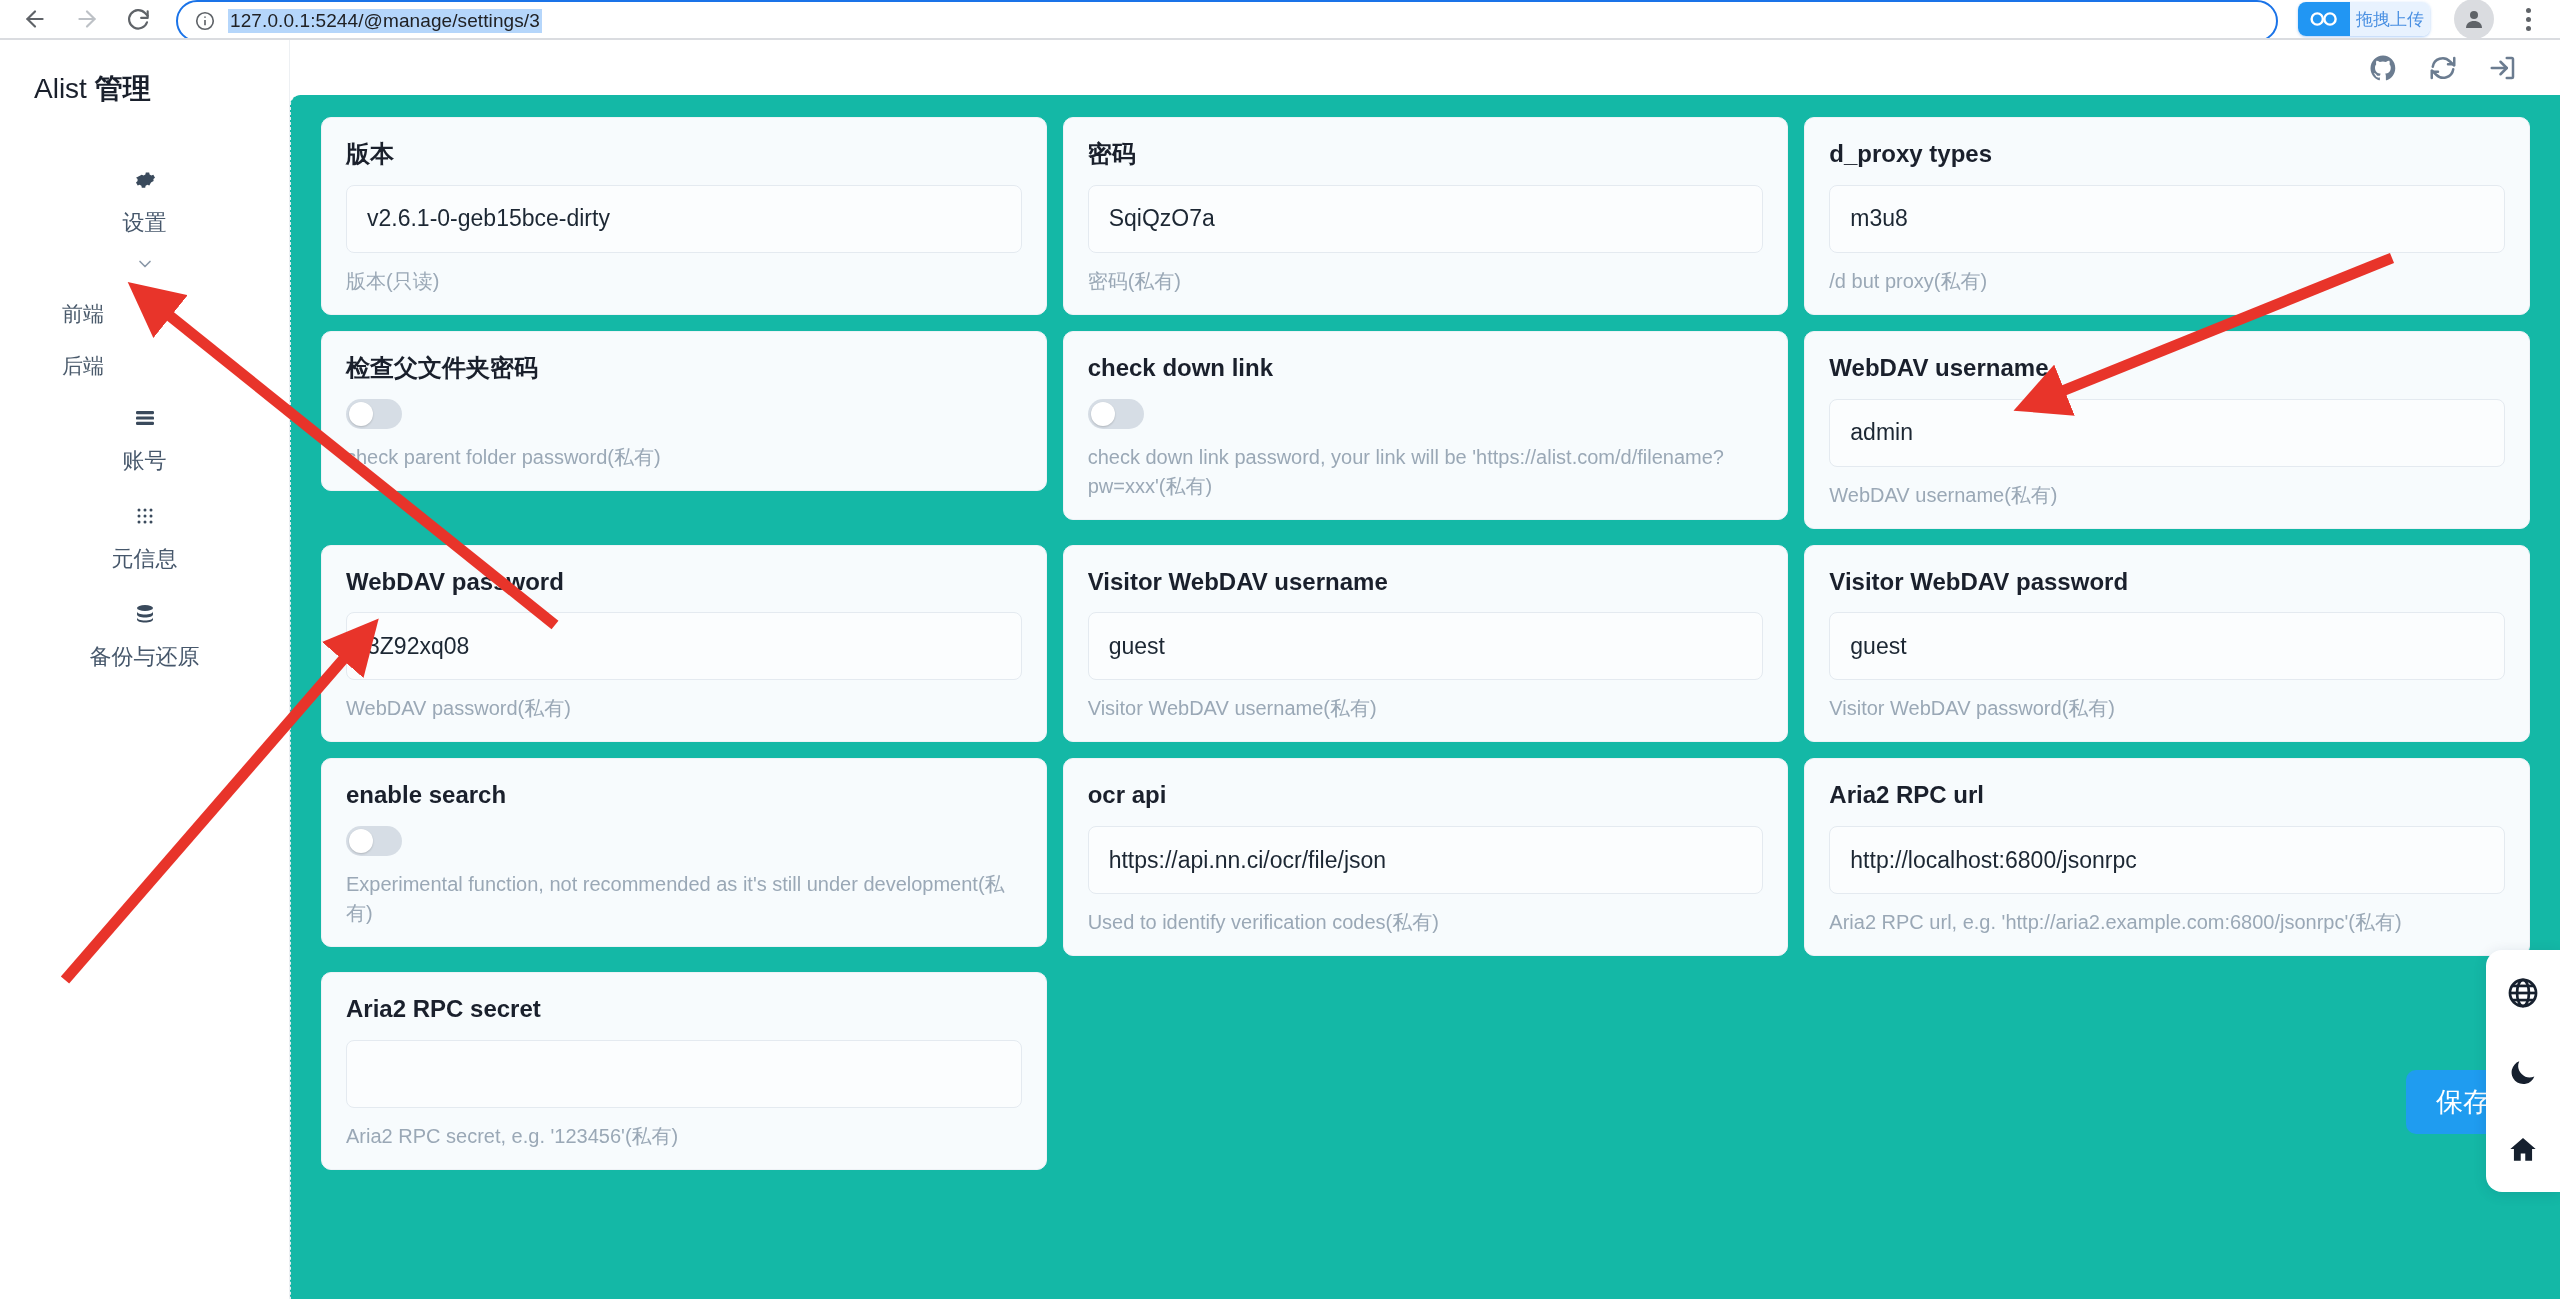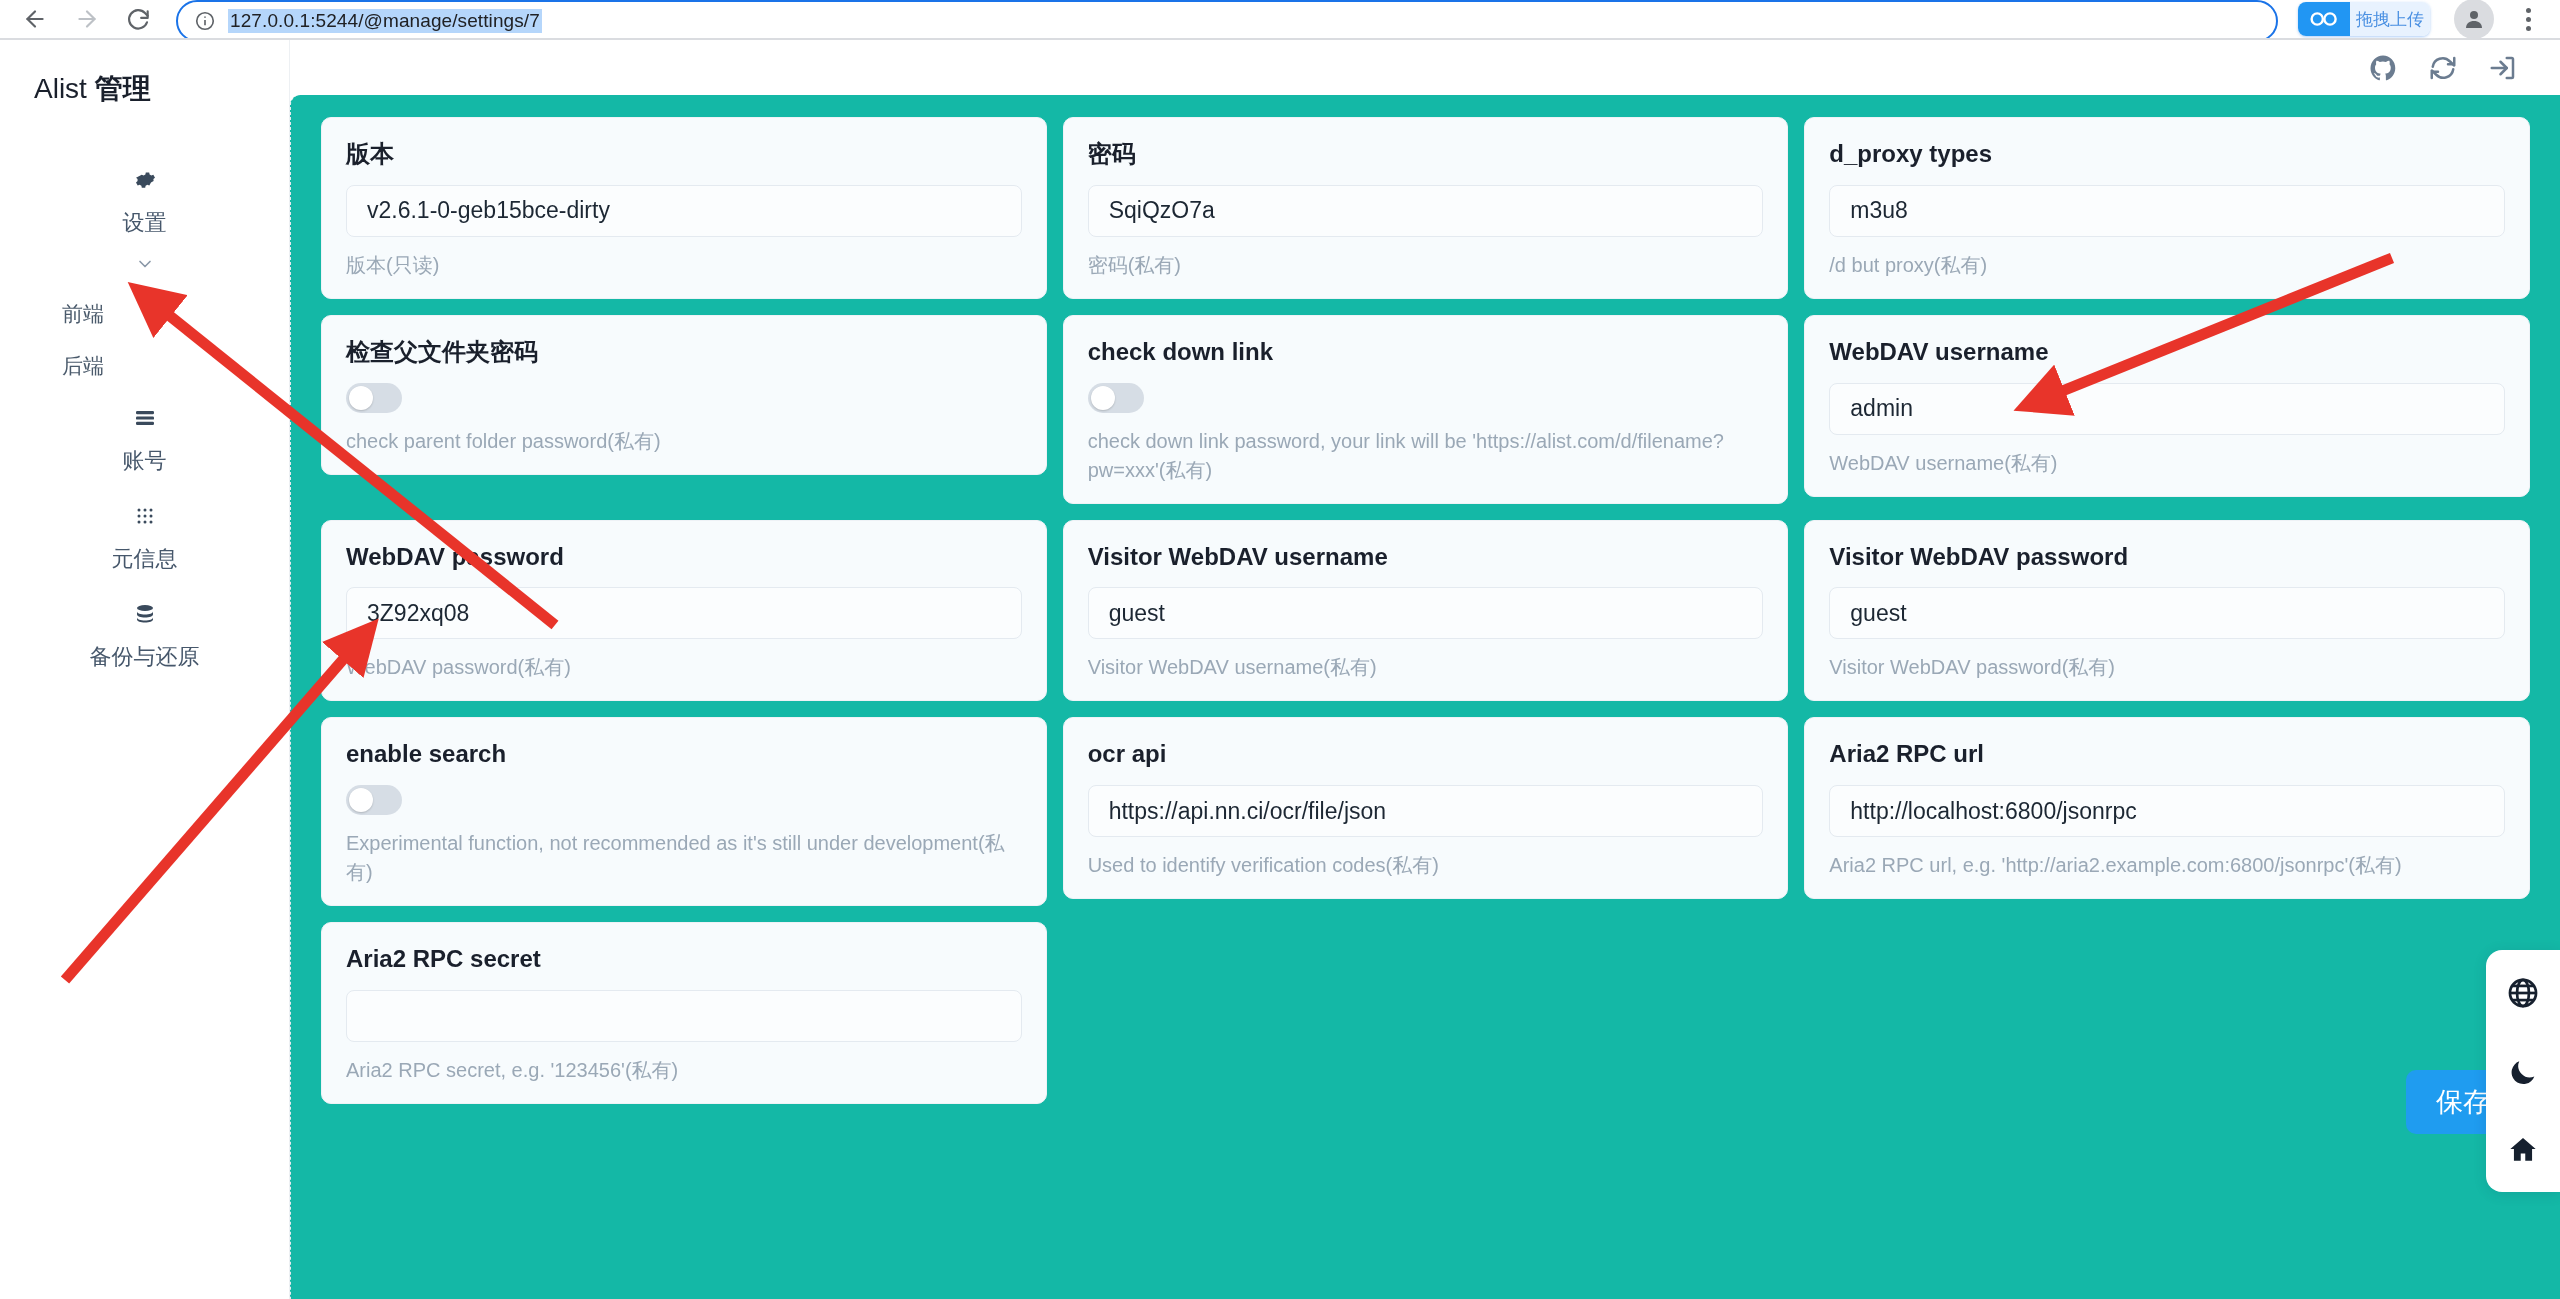--- a/index.html
+++ b/index.html
@@ -117,21 +117,21 @@
   }
   .card-inner {
     background: #f7fbfd; border: 1px solid #eef2f6; border-radius: 10px;
     padding: 22px 24px 18px 24px; min-height: 160px;
   }
   .card-title {
     font-size: 24px; font-weight: 700; color: #1a202c; margin-bottom: 16px;
     line-height: 1.2;
   }
   .card-input {
-    width: 100%; height: 52px; background: #fbfdfe;
+    width: 100%; height: 68px; background: #fbfdfe;
     border: 1px solid #e4eaf0; border-radius: 8px;
     font-size: 23px; color: #1c2733; padding: 16px 20px;
     font-family: "Liberation Sans", sans-serif;
   }
   .card-input::placeholder { color: #aab6c2; }
   .card-help {
     font-size: 20px; color: #9aa8b6; margin-top: 14px; line-height: 1.45;
   }
   .toggle {
     width: 56px; height: 30px; border-radius: 15px; background: #d6dde5;
@@ -192,21 +192,21 @@
   </div>
 
   <div class="omnibox">
     <span class="info-icon">
       <svg width="22" height="22" viewBox="0 0 24 24" fill="none" stroke="currentColor" stroke-width="1.8">
           <circle cx="12" cy="12" r="9"></circle>
           <line x1="12" y1="11" x2="12" y2="16.5"></line>
           <circle cx="12" cy="7.8" r="0.9" fill="currentColor" stroke="none"></circle>
         </svg>
     </span>
-    <span class="url-text">127.0.0.1:5244/@manage/settings/7</span>
+    <span class="url-text">127.0.0.1:5244/@manage/settings/3</span>
   </div>
 
   <div class="ext-badge">
     <span class="ext-icon">
       <svg width="30" height="20" viewBox="0 0 40 22" fill="none" stroke="currentColor" stroke-width="3.2" stroke-linecap="round">
           <circle cx="11" cy="11" r="7.5"></circle>
           <circle cx="28" cy="11" r="7.5"></circle>
         </svg>
     </span>
     <span class="ext-label">拖拽上传</span>

